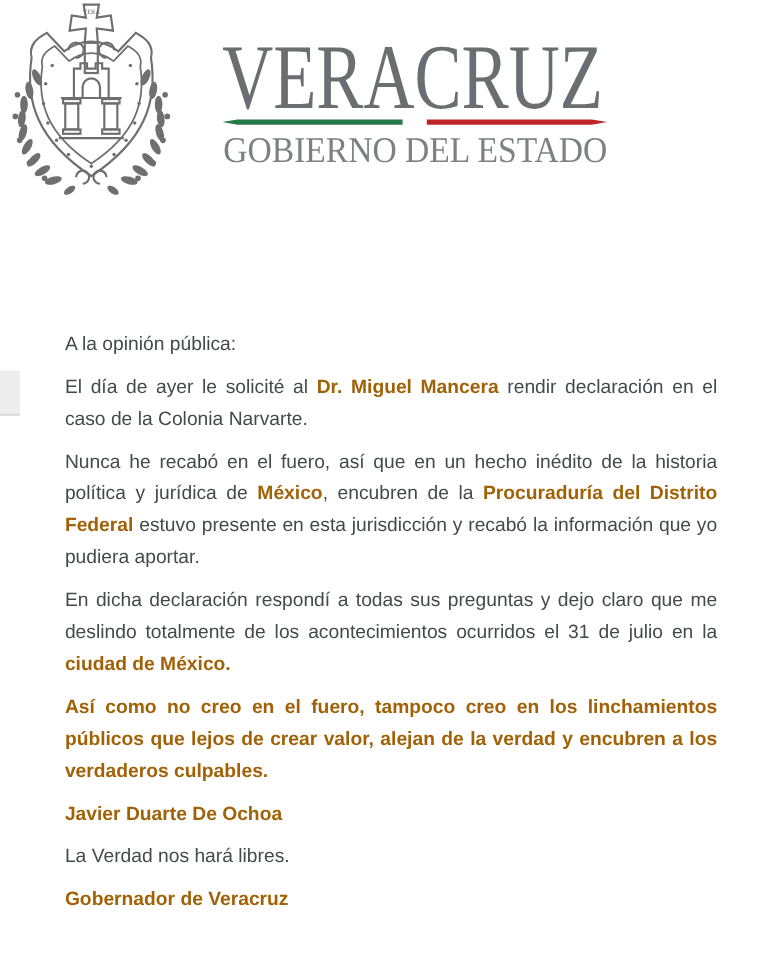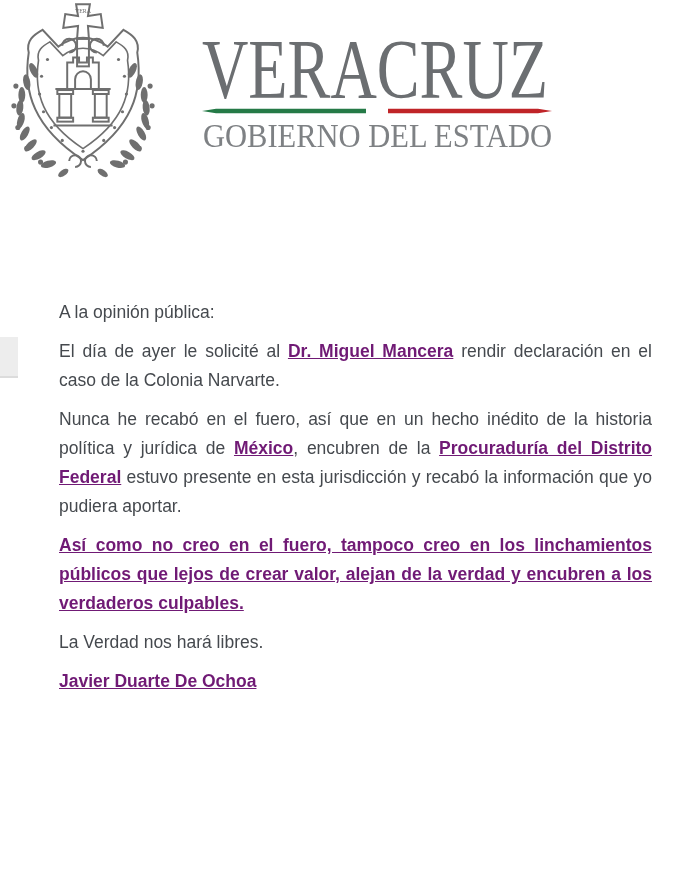--- a/index.html
+++ b/index.html
@@ -30,21 +30,21 @@
   
   .letter {
     position:absolute; left:59px; top:298px;
     width:593px;
     color:#45494e;
     font-size:17.5px;
     line-height:29px;
     text-align:justify;
   }
   .letter p { margin:0 0 10px 0; }
-  .letter .b { font-weight:bold; color:#701a75;text-decoration:underline; }
+  .letter .b { font-weight:bold; color:#a16207; }
 </style>
 </head>
 <body>
 
 <div>
 
   <svg class="crest" viewBox="0 0 152 184" aria-hidden="true">
     <g fill="none" stroke-width="2" stroke="#6f6f6f">
 
       <path d="M69 1 L83 1 L81 13 L94 11 L96 25 L81 23 L82 36 L70 36 L71 23 L56 25 L58 11 L71 13 Z"></path>
@@ -121,16 +121,18 @@
     <text x="1" y="28" font-size="33" font-family="Liberation Serif, DejaVu Serif, serif" textLength="349" lengthAdjust="spacingAndGlyphs" fill="#7e8184">GOBIERNO DEL ESTADO</text>
   </svg>
 </div>
 
 <div class="edge-fragment"></div>
 
 <div class="letter">
   <p><span>A la opinión pública:</span></p>
   <p><span>El día de ayer le solicité al </span><span class="b">Dr. Miguel Mancera</span><span> rendir declaración en el caso de la Colonia Narvarte.</span></p>
   <p><span>Nunca he recabó en el fuero, así que en un hecho inédito de la historia política y jurídica de </span><span class="b">México</span><span>, encubren de la </span><span class="b">Procuraduría del Distrito Federal</span><span> estuvo presente en esta jurisdicción y recabó la información que yo pudiera aportar.</span></p>
+  <p><span>En dicha declaración respondí a todas sus preguntas y dejo claro que me deslindo totalmente de los acontecimientos ocurridos el 31 de julio en la </span><span class="b">ciudad de México.</span></p>
   <p><span class="b">Así como no creo en el fuero, tampoco creo en los linchamientos públicos que lejos de crear valor, alejan de la verdad y encubren a los verdaderos culpables.</span></p>
+  <p><span class="b">Javier Duarte De Ochoa</span></p>
   <p><span>La Verdad nos hará libres.</span></p>
-  <p><span class="b">Javier Duarte De Ochoa</span></p>
+  <p><span class="b">Gobernador de Veracruz</span></p>
 </div>
 
 </body></html>

